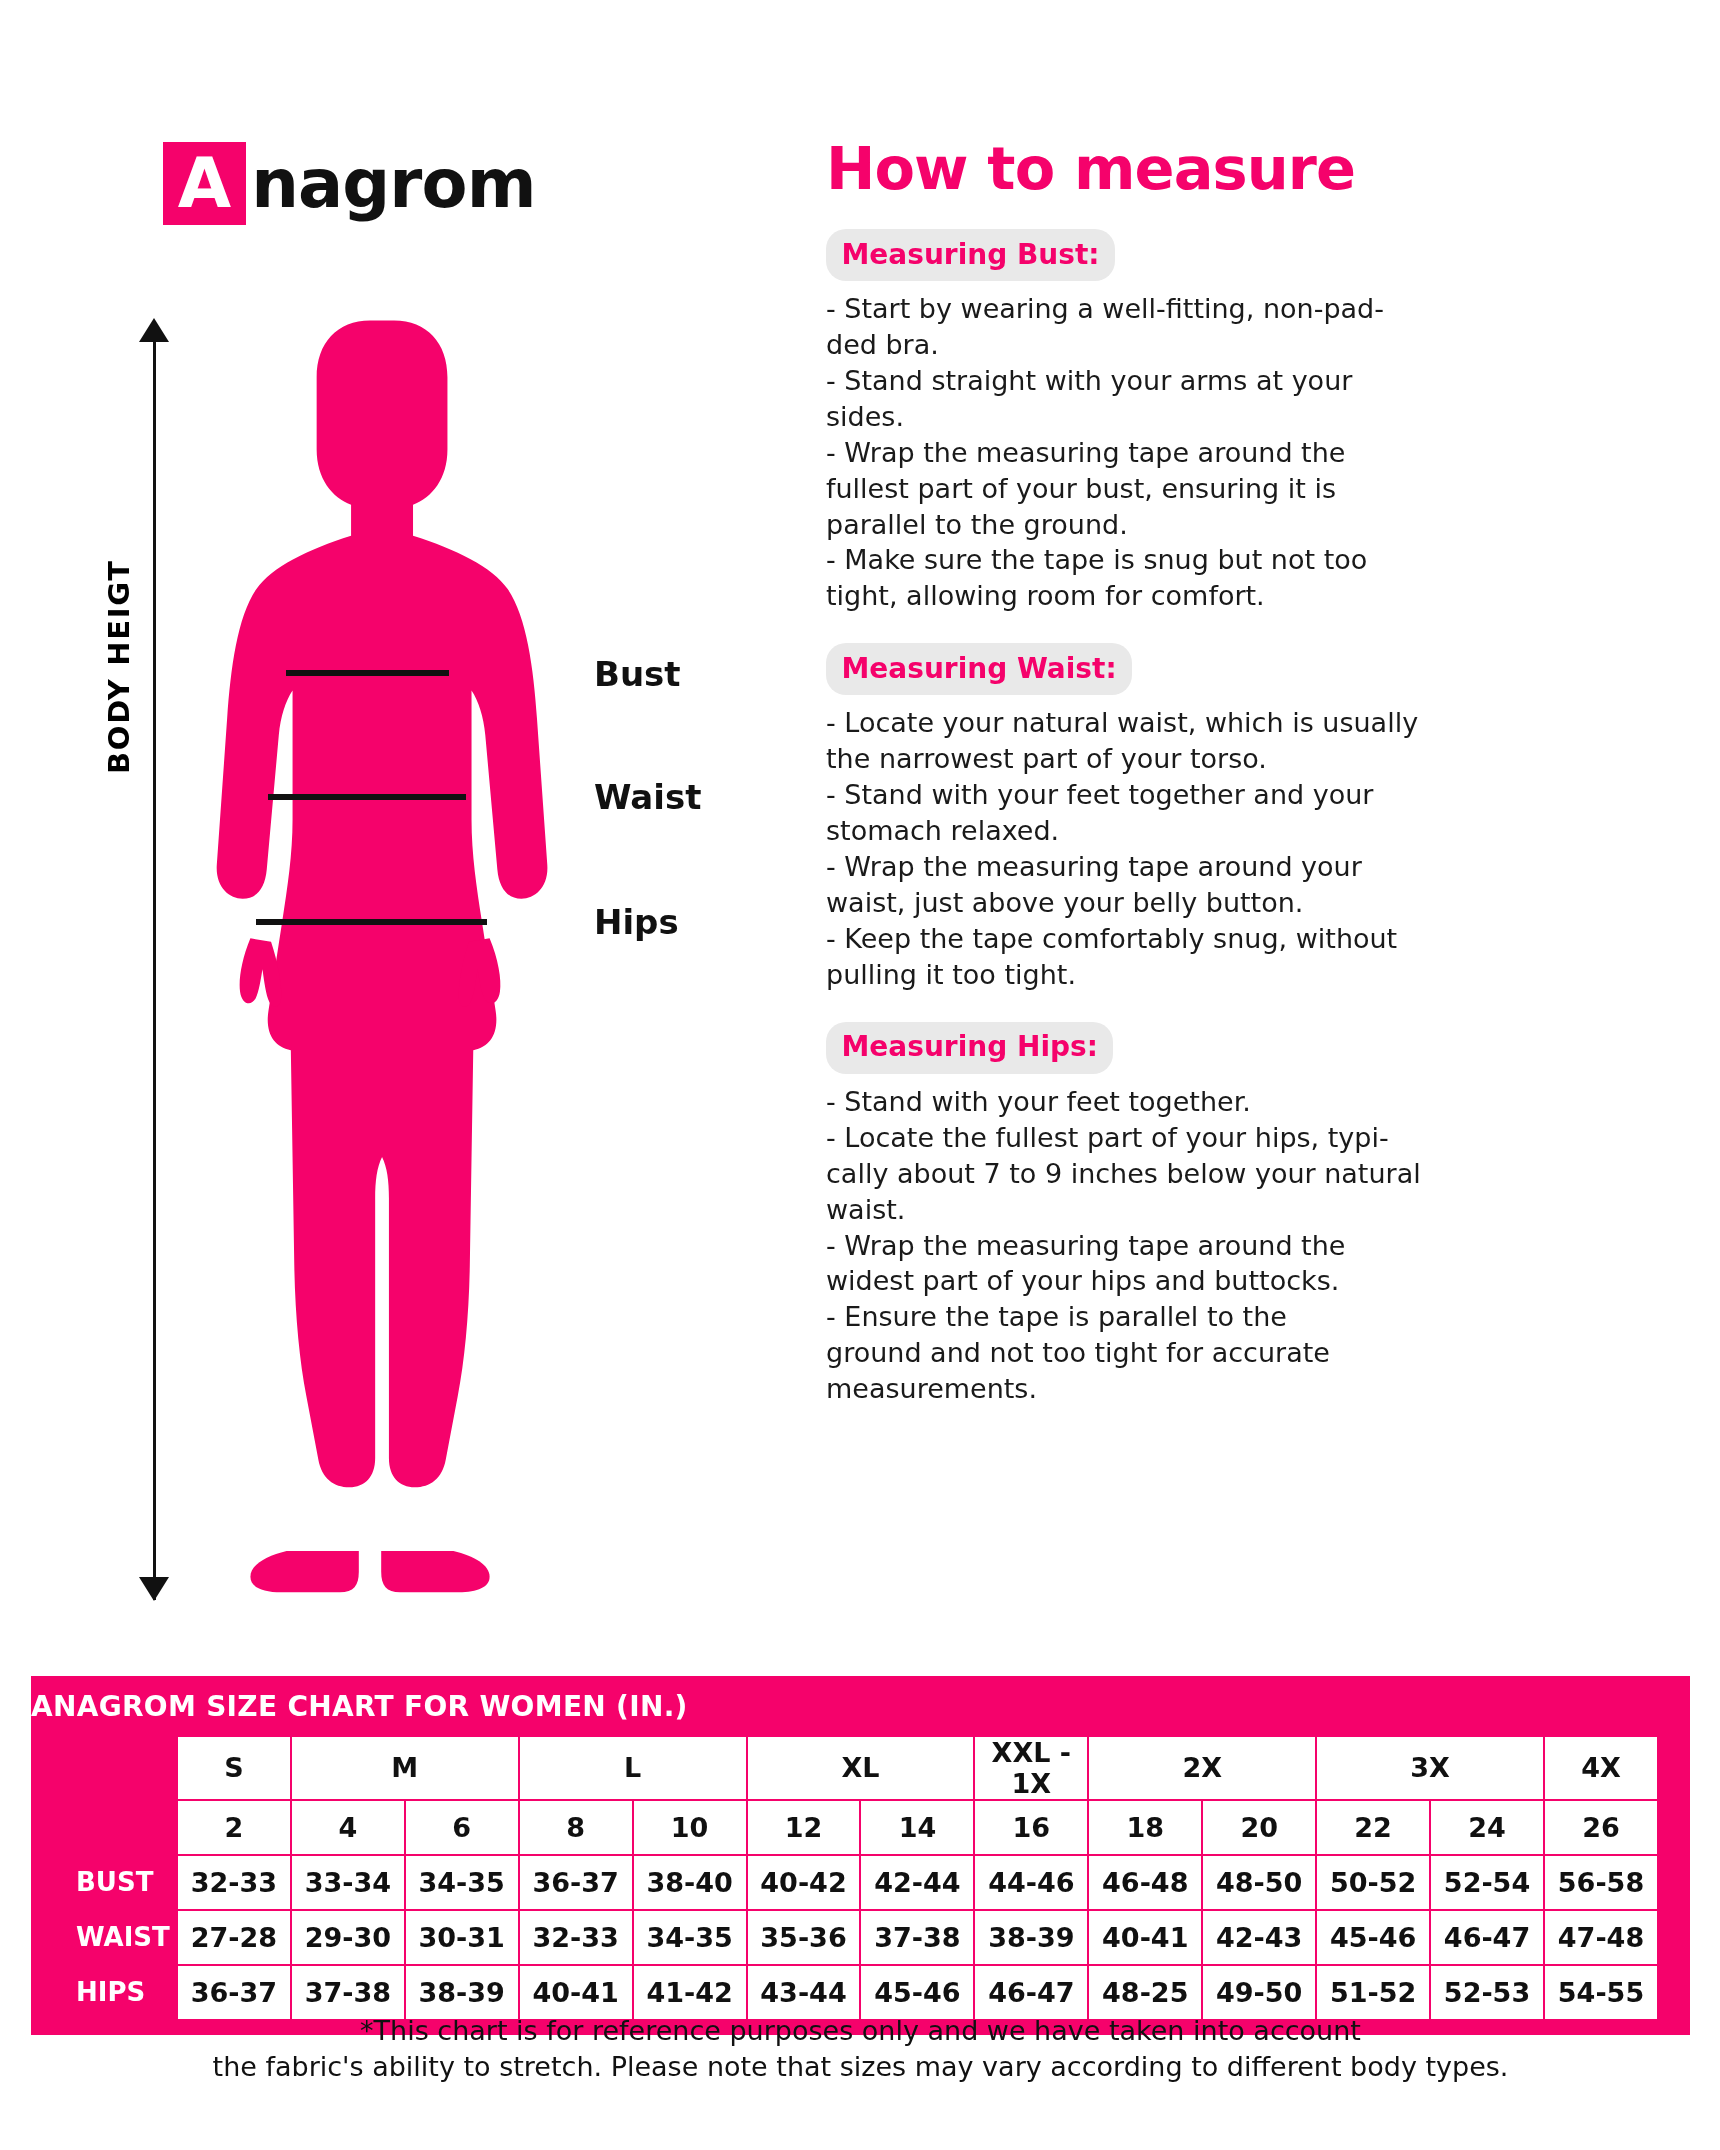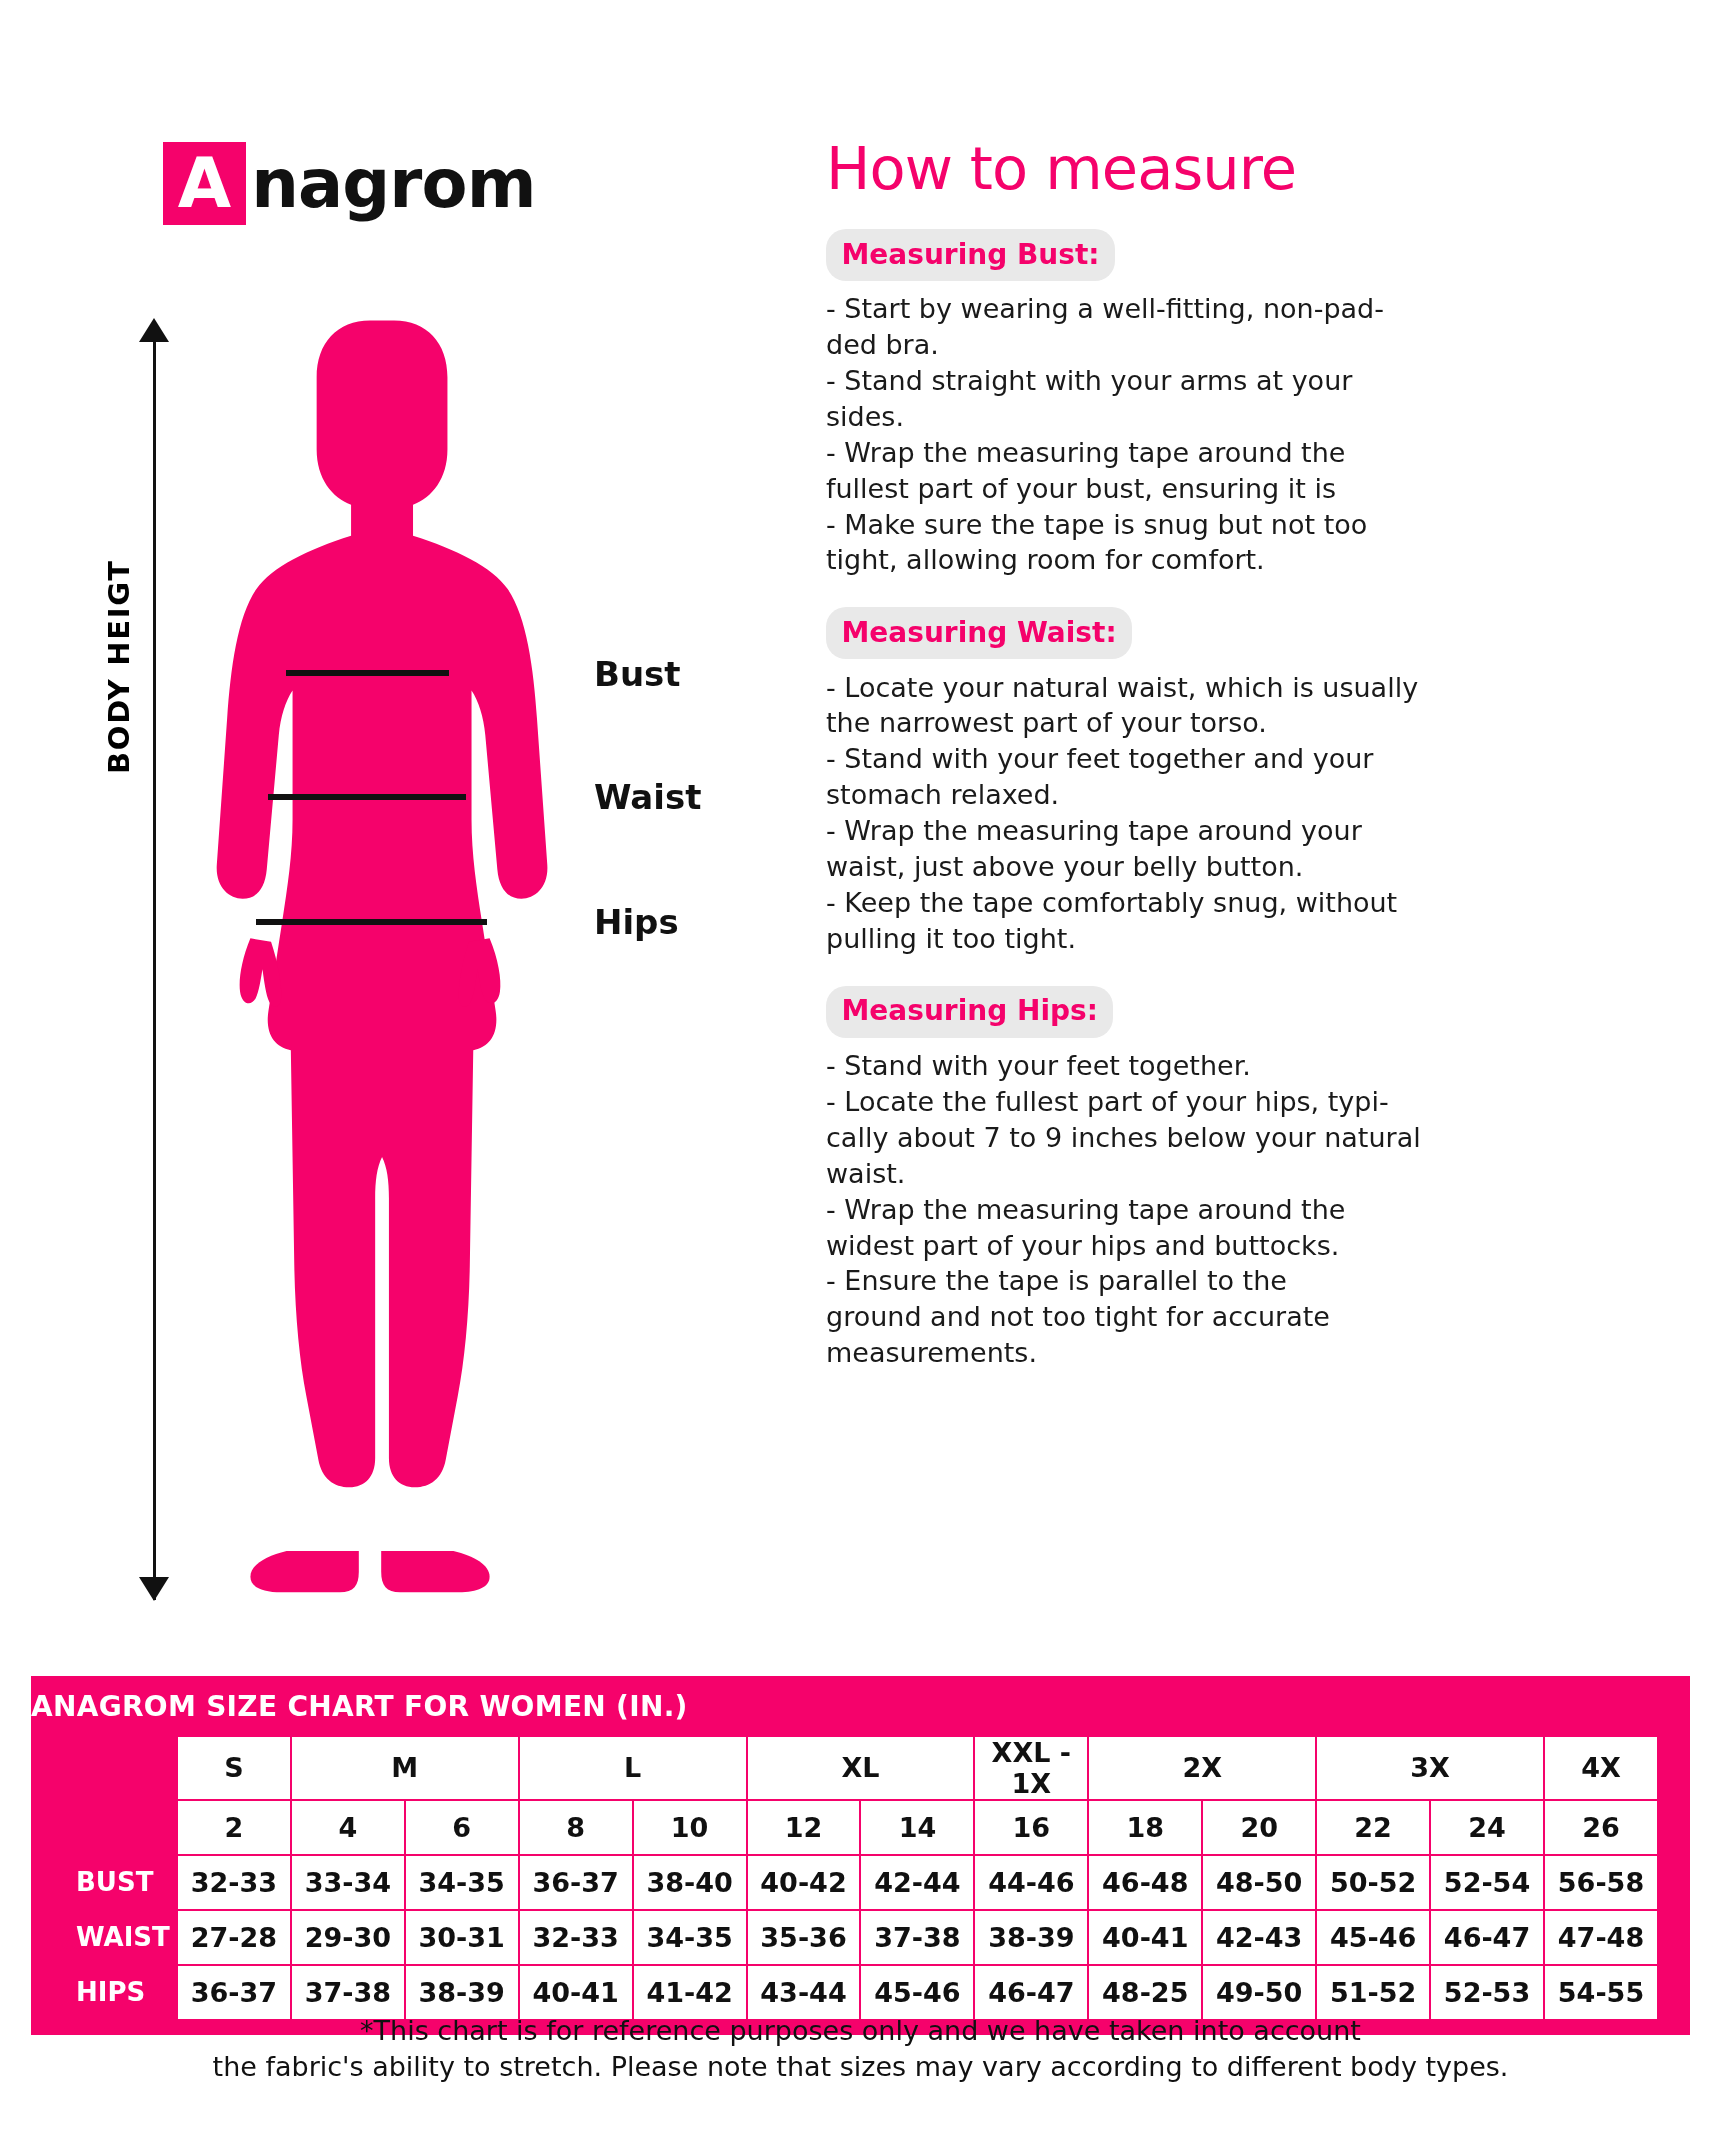--- a/index.html
+++ b/index.html
@@ -54,21 +54,21 @@
   
   .right-col {
     position: absolute;
     left: 826px;
     top: 138px;
     width: 740px;
   }
   .how-title {
     color: #f5026b;
     font-size: 59px;
-    font-weight: 400;
+    font-weight: 700;
     letter-spacing: -0.9px;
     margin: 0 0 29px 0;
     line-height: 1.05;
   }
   .section-chip {
     background: #e9e9e9;
     border-radius: 20px;
     padding: 8.6px 15.5px 10.3px 15.5px;
     display: inline-block;
     margin-bottom: 10.3px;
@@ -250,20 +250,21 @@
     <div class="section-chip">
       <span class="chip-label">Measuring Bust:</span>
     </div>
     <div class="section-body">
       <span class="ln">- Start by wearing a well-fitting, non-pad-</span>
       <span class="ln">ded bra.</span>
       <span class="ln">- Stand straight with your arms at your</span>
       <span class="ln">sides.</span>
       <span class="ln">- Wrap the measuring tape around the</span>
       <span class="ln">fullest part of your bust, ensuring it is</span>
+      <span class="ln">parallel to the ground.</span>
       <span class="ln">- Make sure the tape is snug but not too</span>
       <span class="ln">tight, allowing room for comfort.</span>
     </div>
 
     
     <div class="section-chip">
       <span class="chip-label">Measuring Waist:</span>
     </div>
     <div class="section-body">
       <span class="ln">- Locate your natural waist, which is usually</span>

